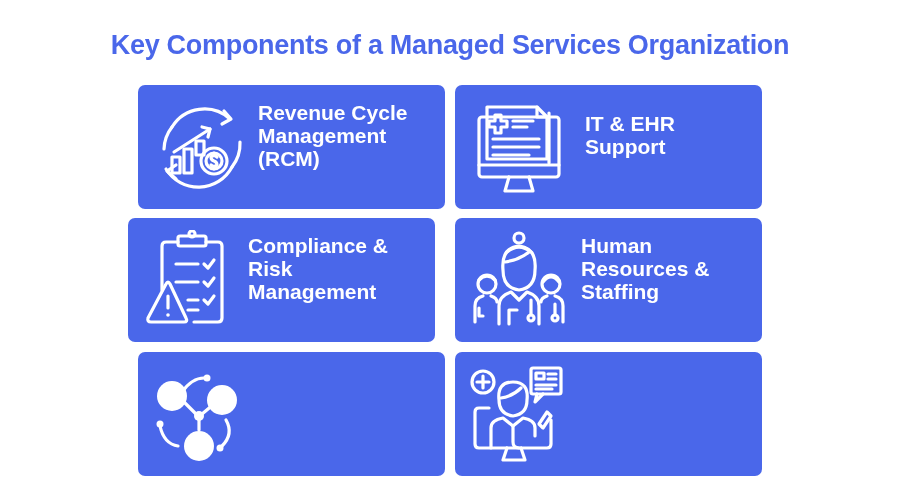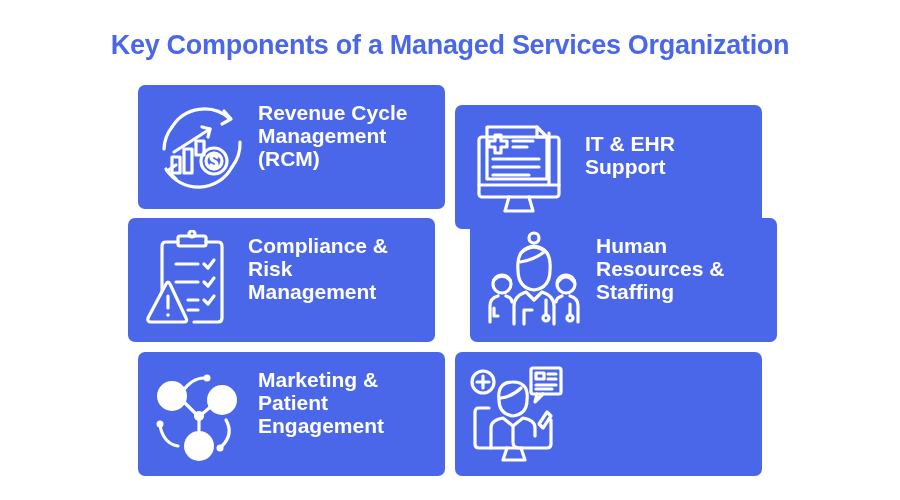--- a/index.html
+++ b/index.html
@@ -34,21 +34,21 @@
       <circle cx="62" cy="64" r="13"></circle>
       <circle cx="62" cy="64" r="8"></circle>
       <path d="M65 60 Q62 57 59 60 Q59 63 62 64 Q65 65 65 68 Q62 71 59 68 M62 56 V58 M62 70 V72"></path>
     </svg>
   </div>
   <div class="label">Revenue Cycle
 Management
 (RCM)</div>
 </div>
 
-<div class="card" style="left:455px;top:85px;width:307px;margin-top:20px;">
+<div class="card" style="left:455px;top:85px;width:307px;">
   <div class="icon">
     <svg viewBox="0 0 100 100">
       <rect x="10" y="20" width="80" height="60" rx="3"></rect>
       <line x1="10" y1="68" x2="90" y2="68"></line>
       <polyline points="40,80 36,94 64,94 60,80"></polyline>
       <path d="M18 10 H68 L78 20 V62 H18 Z"></path>
       <path d="M68 10 V20 H78"></path>
       <path d="M80 16 V66"></path>
       <path d="M26 18 H32 V24 H38 V30 H32 V36 H26 V30 H20 V24 H26 Z"></path>
       <line x1="44" y1="24" x2="64" y2="24"></line>
@@ -79,21 +79,21 @@
       <path d="M24 54 L6 88 Q5 92 9 92 H42 Q46 92 44 88 L28 54 Q26 50 24 54 Z"></path>
       <line x1="26" y1="66" x2="26" y2="78"></line>
       <circle cx="26" cy="85" r="1.8" class="solid"></circle>
     </svg>
   </div>
   <div class="label">Compliance &amp;
 Risk
 Management</div>
 </div>
 
-<div class="card" style="left:470px;top:218px;width:307px;">
+<div class="card" style="left:455px;top:218px;width:307px;">
   <div class="icon">
     <svg viewBox="0 0 100 100">
       <circle cx="50" cy="8" r="5"></circle>
       <path d="M38 22 Q50 12 62 22"></path>
       <path d="M34 40 Q32 18 50 16 Q68 18 66 40 Q66 58 50 60 Q34 58 34 40 Z"></path>
       <path d="M36 32 Q50 30 60 22"></path>
       <path d="M30 94 V76 Q30 66 42 62 L50 70 L58 62 Q70 66 70 76 V94"></path>
       <path d="M40 80 V94 M40 80 H48"></path>
       <circle cx="62" cy="88" r="3"></circle>
         <path d="M62 85 V70"></path>
@@ -132,23 +132,20 @@
       <g style="stroke:#4a67ea;stroke-width:2.8">
         <circle cx="20" cy="26" r="4"></circle>
           <path d="M12 42 V38 Q12 33 20 33 Q28 33 28 38 V42"></path>
         <circle cx="70" cy="30" r="4"></circle>
           <path d="M62 46 V42 Q62 37 70 37 Q78 37 78 42 V46"></path>
         <circle cx="47" cy="76" r="4"></circle>
           <path d="M39 92 V88 Q39 83 47 83 Q55 83 55 88 V92"></path>
       </g>
     </svg>
   </div>
-  <div class="label">Marketing &amp;
-Patient
-Engagement</div>
 </div>
 
 <div class="card" style="left:455px;top:352px;width:307px;">
   <div class="icon">
     <svg viewBox="0 0 100 100">
       <circle cx="14" cy="18" r="11"></circle>
       <path d="M14 12 V24 M8 18 H20"></path>
       <rect x="62" y="4" width="30" height="26" rx="2"></rect>
       <path d="M68 30 L66 38 L74 30"></path>
       <rect x="67" y="9" width="8" height="6"></rect>

